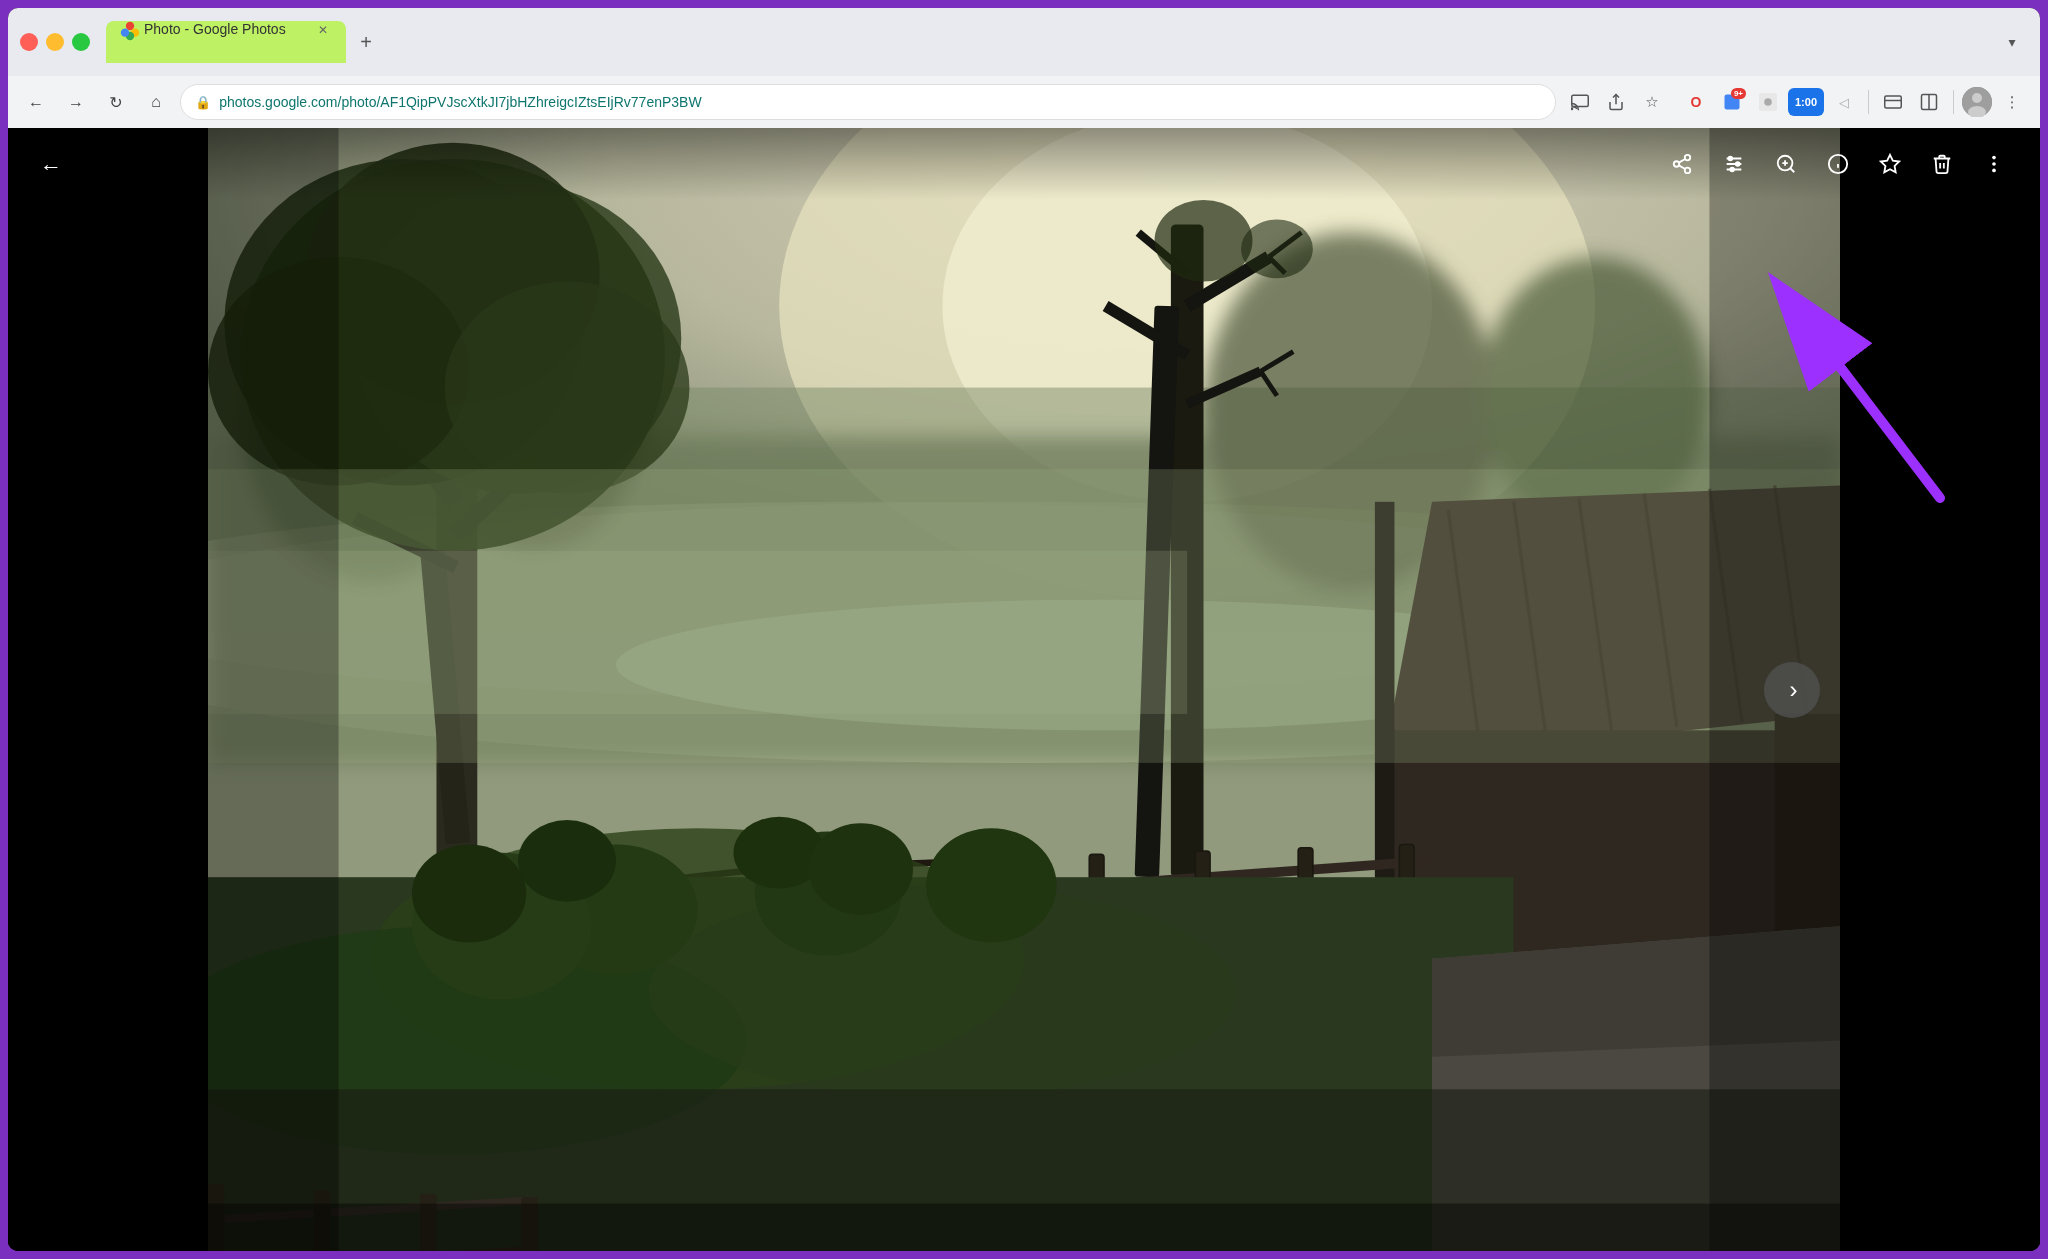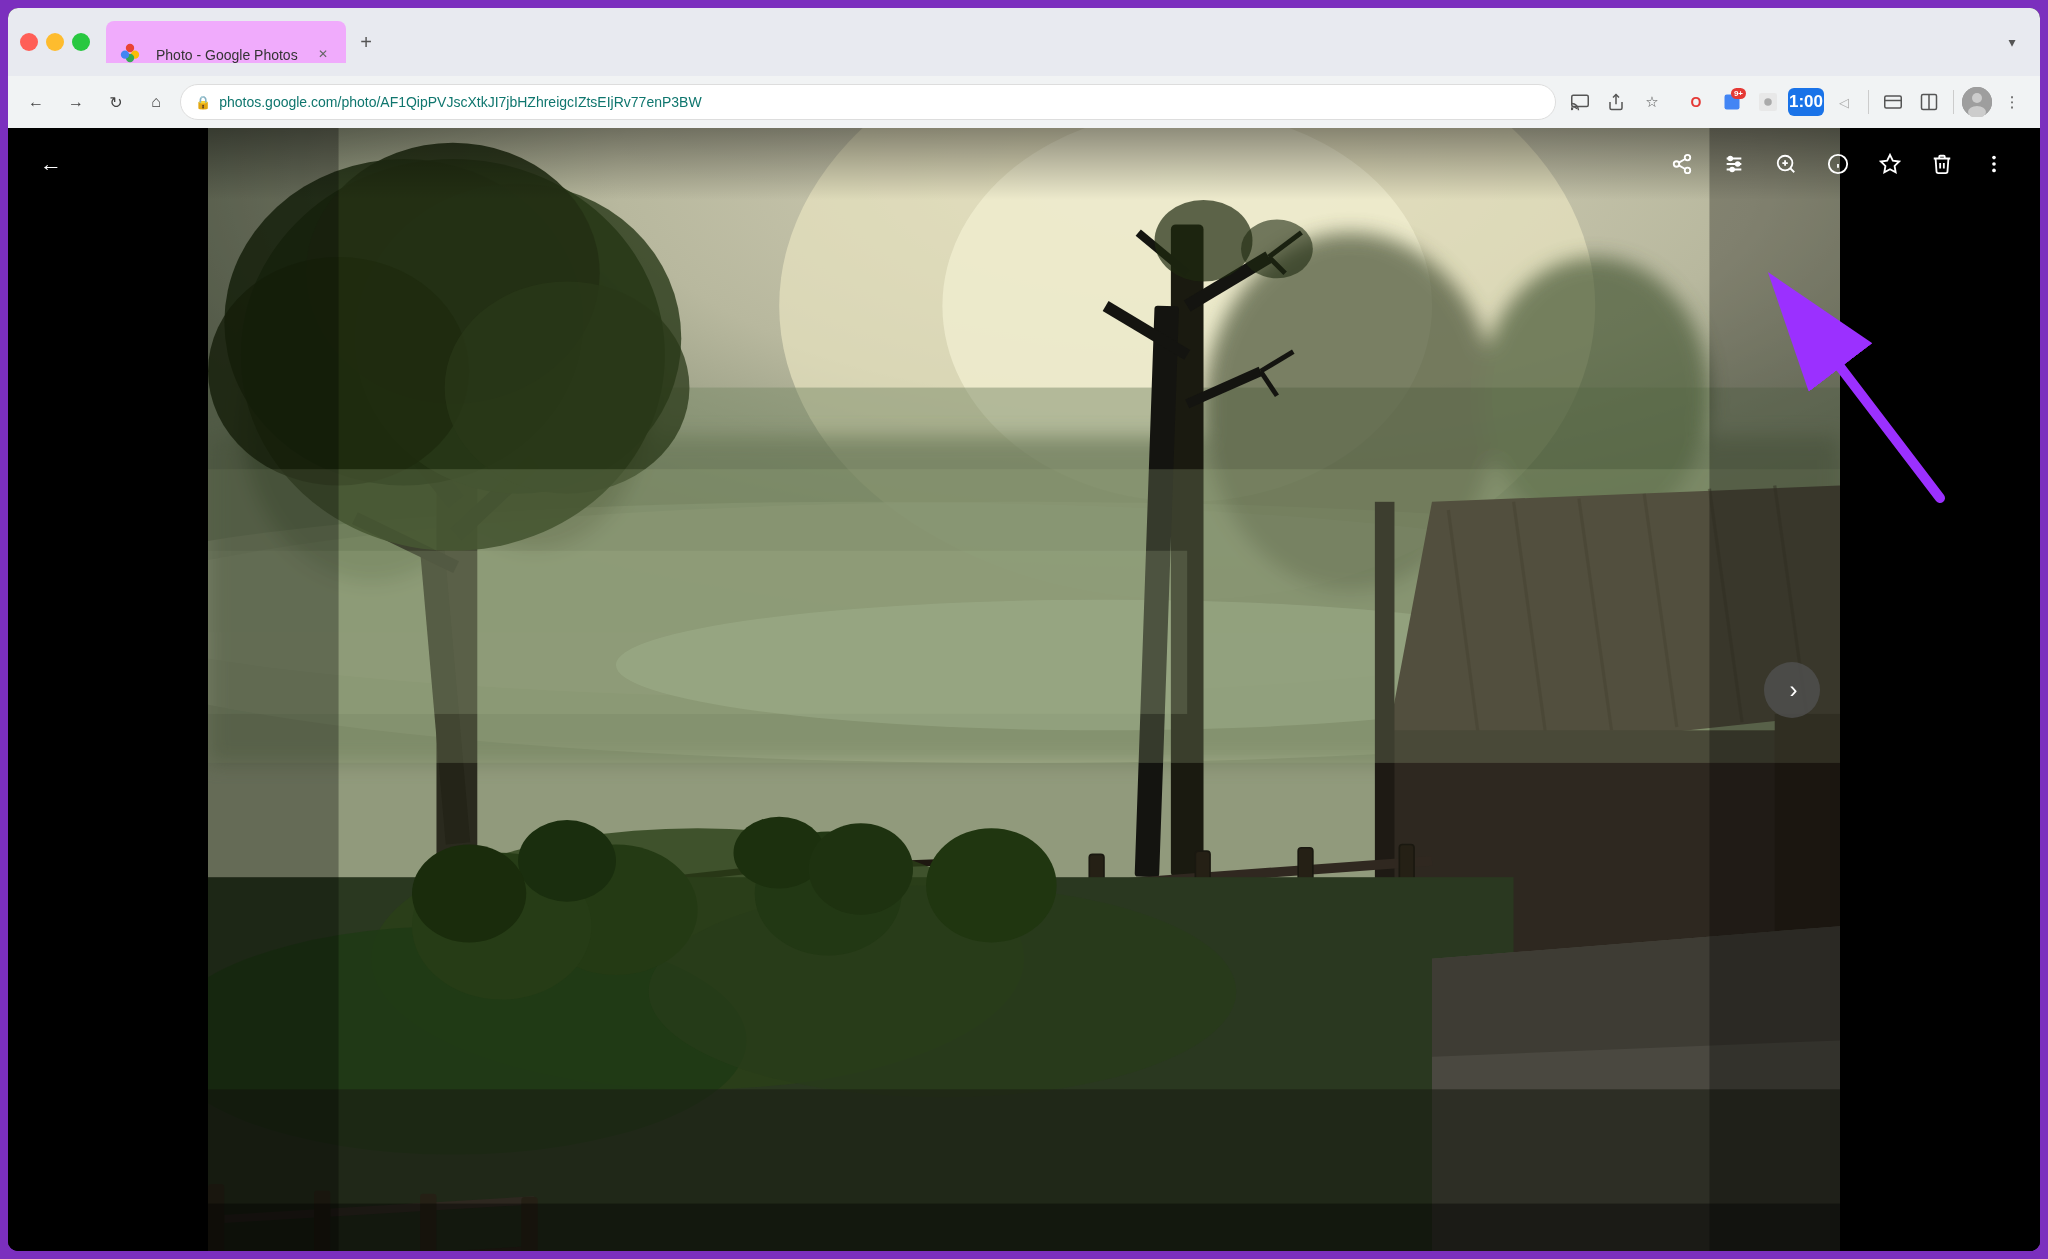--- a/index.html
+++ b/index.html
@@ -50,27 +50,27 @@
     .tl-green { background: #28c840; }
 
     .tab-bar {
       display: flex;
       align-items: center;
       flex: 1;
       gap: 4px;
     }
 
     .tab {
-      background: #f0abfc;
+      background: #bef264;
       border-radius: 8px 8px 0 0;
       height: 42px;
       display: flex;
-      align-items: flex-end;
+      align-items: flex-start;
       padding: 0 14px;
-      gap: 16px;
+      gap: 4px;
       min-width: 240px;
       position: relative;
     }
 
     .tab-favicon {
       width: 20px;
       height: 20px;
       flex-shrink: 0;
     }
 
@@ -406,21 +406,21 @@
         <span class="badge">9+</span>
       </div>
 
       <div class="toolbar-icon" style="position:relative;">
         <svg width="18" height="18" viewBox="0 0 24 24">
             <rect width="24" height="24" fill="#e8e8e8" rx="3"></rect>
             <circle cx="12" cy="12" r="5" fill="#aaa"></circle>
           </svg>
       </div>
 
-      <div class="toolbar-icon" style="position:relative; background: #1a73e8; border-radius: 6px; width: 36px; height: 28px; color: white; font-size: 17px; font-weight: bold;">
+      <div class="toolbar-icon" style="position:relative; background: #1a73e8; border-radius: 6px; width: 36px; height: 28px; color: white; font-size: 11px; font-weight: bold;">
         <span>1:00</span>
       </div>
 
       <div class="toolbar-icon" style="color: #aaa; font-size: 13px;">◁</div>
 
       <div class="divider-v"></div>
 
       <div class="toolbar-icon">
         <svg width="18" height="18" viewBox="0 0 24 24" fill="none" stroke="#555" stroke-width="2">
             <rect x="1" y="4" width="22" height="16" rx="2"></rect>

